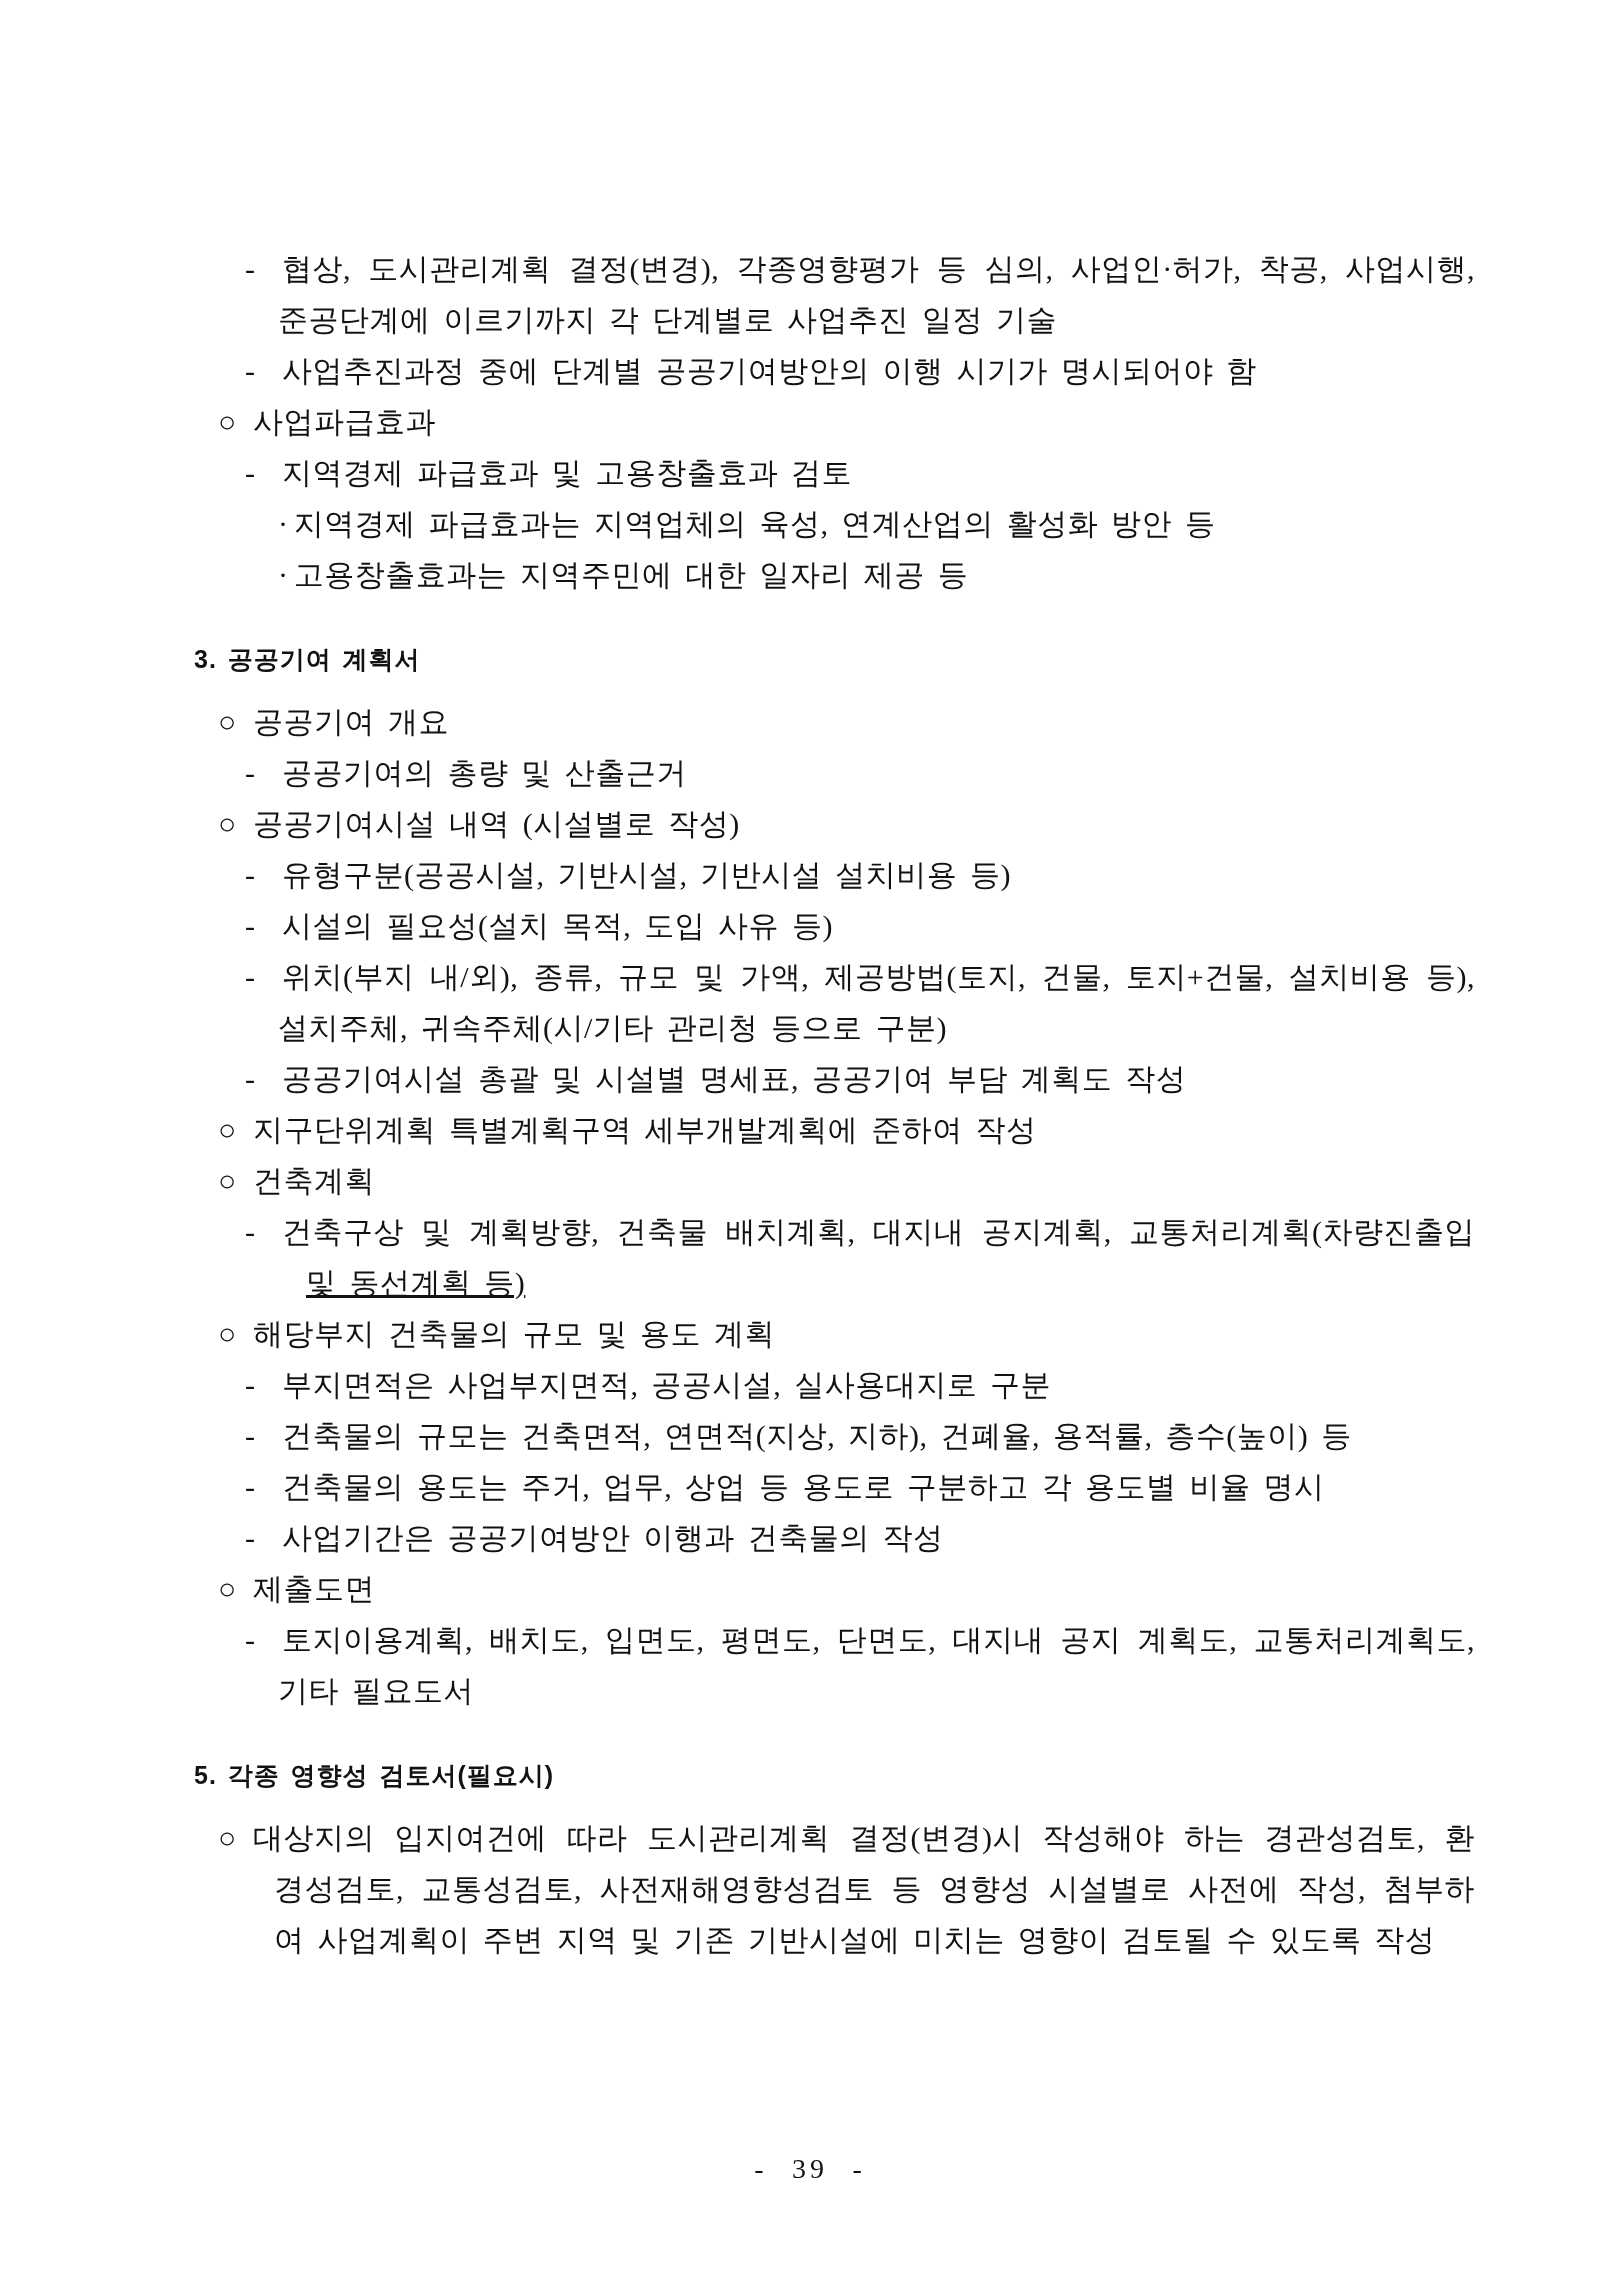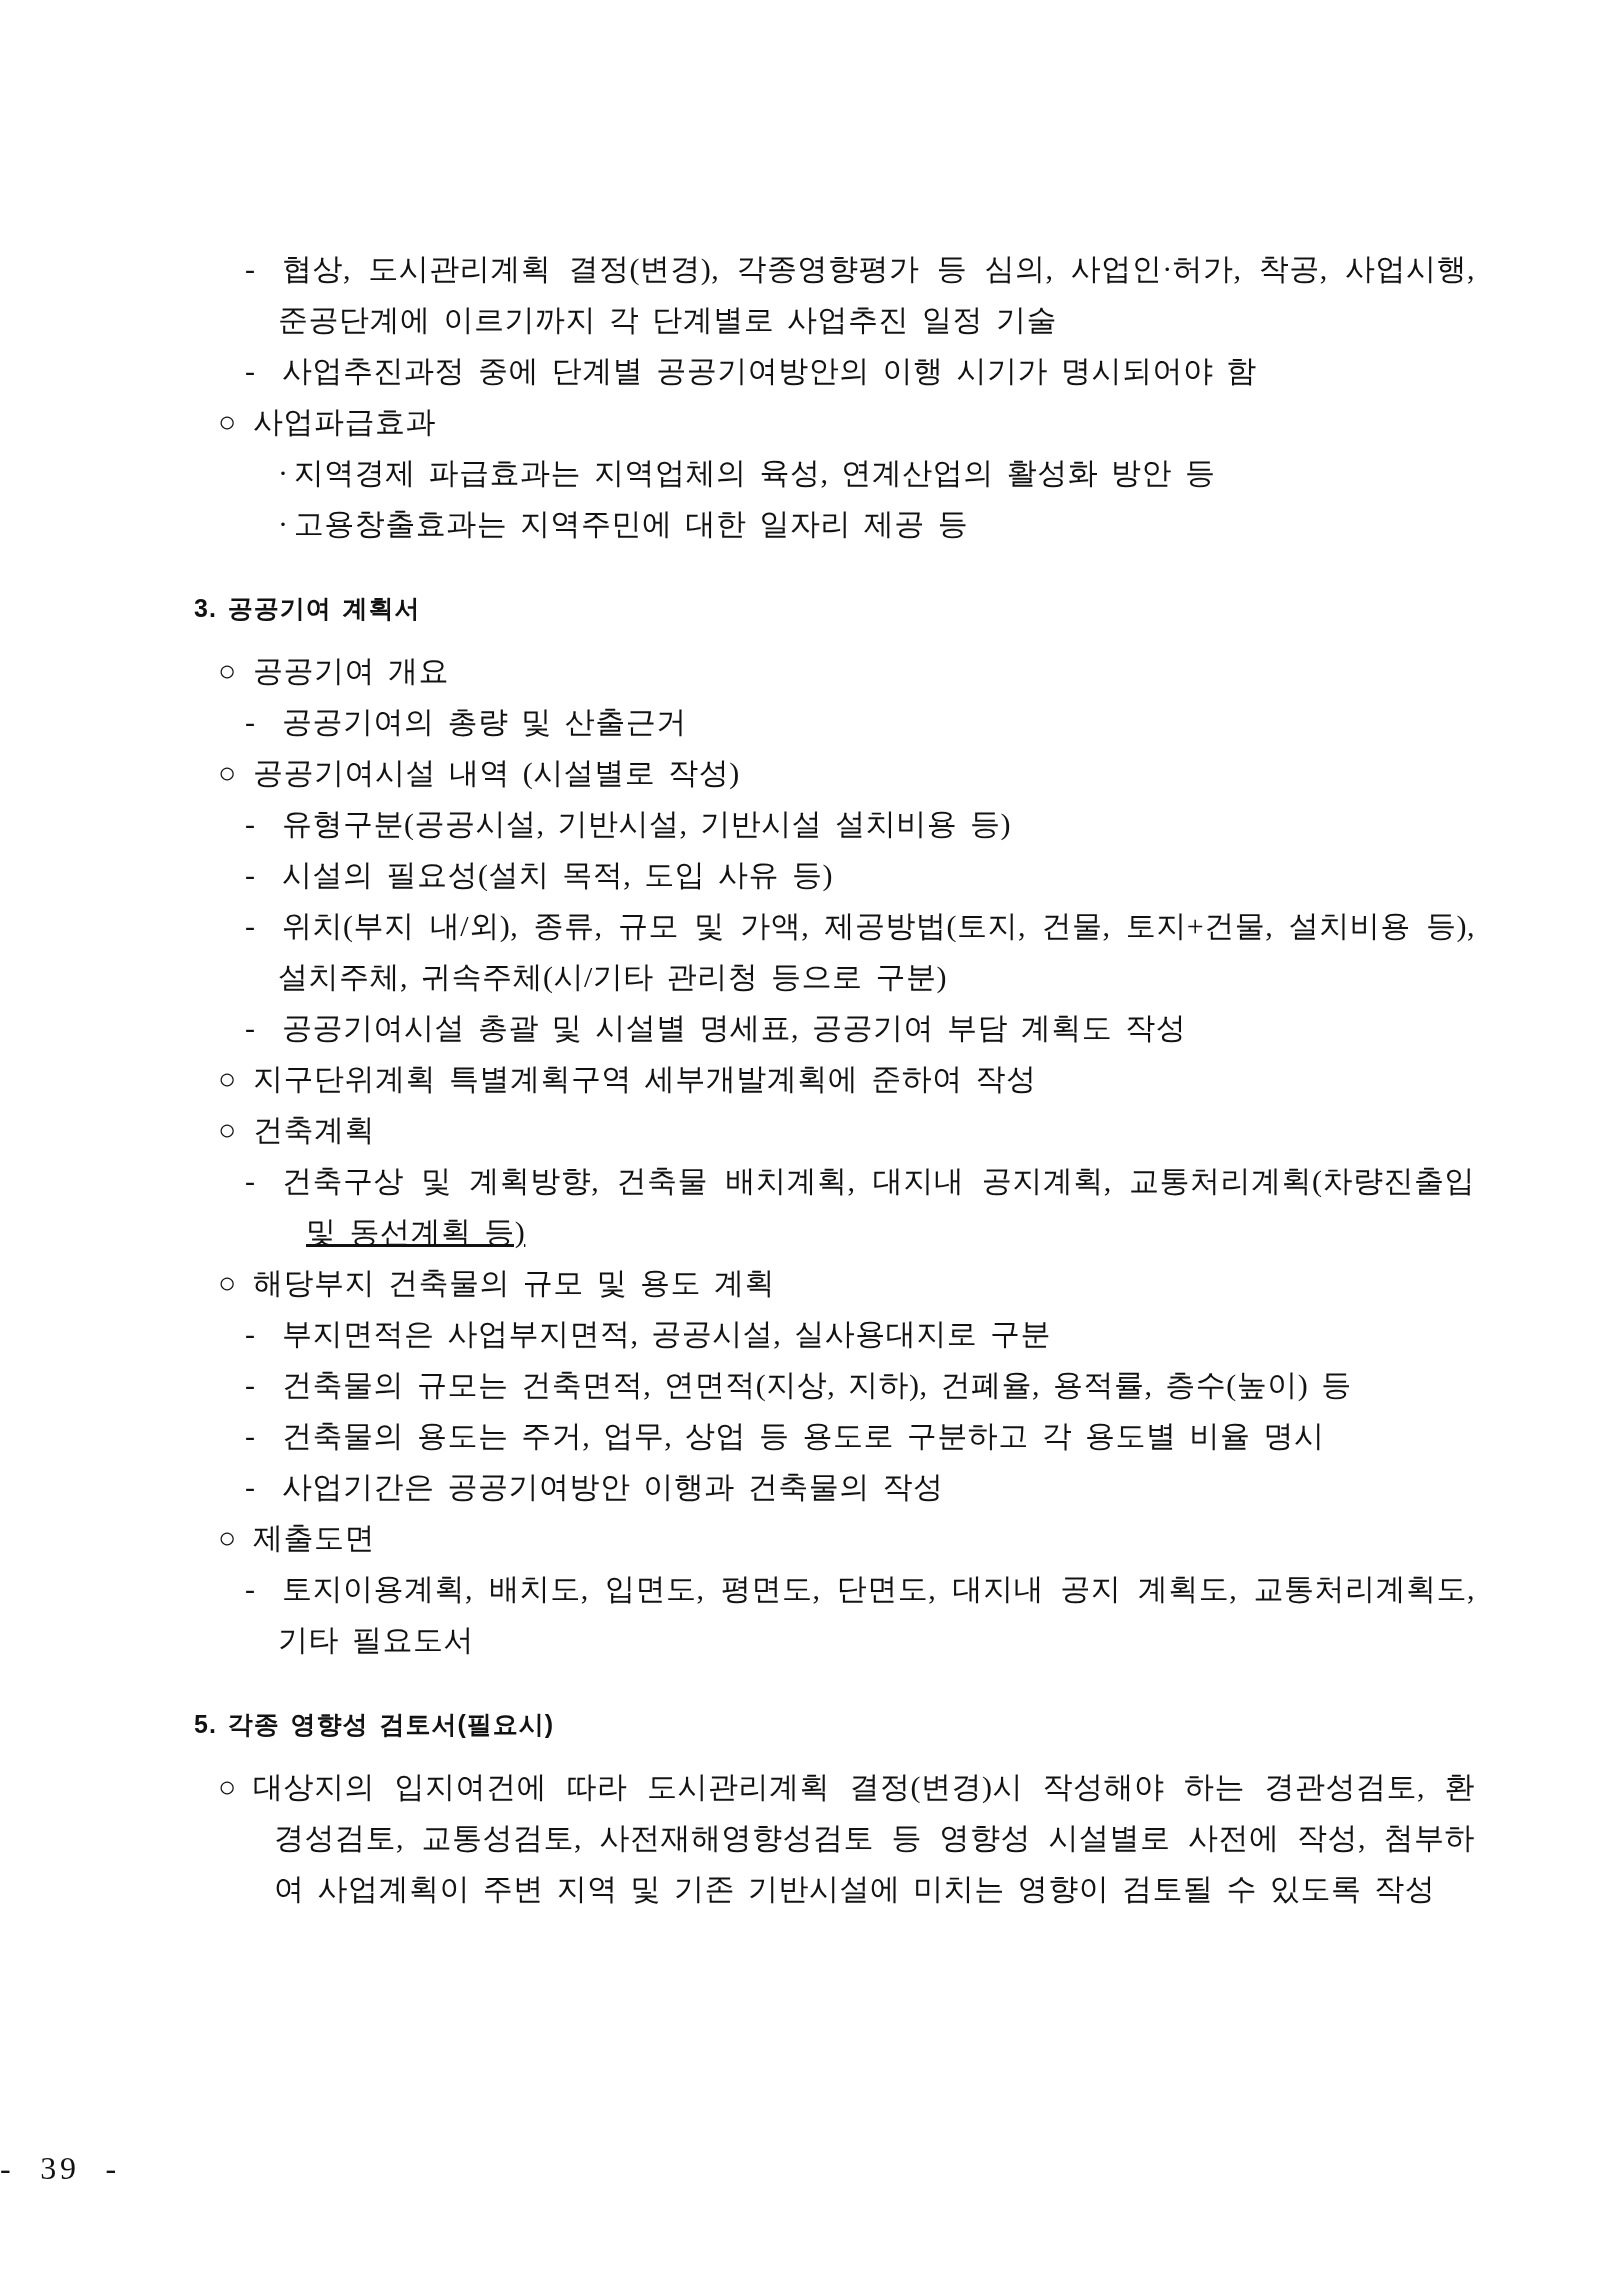--- a/index.html
+++ b/index.html
@@ -42,36 +42,38 @@
   .c-dash-deep { padding-left:306px;text-decoration:underline; }
   .c-circle { padding-left:274px; }
   .full {
     white-space:normal;
     text-align:justify;
     text-align-last:justify;
   }
   .pagenum {
     position:absolute;
     top:2143px; left:0; width:100%;
-    font-size:32px;
+    text-align:center;
+    font-size:28px;
     line-height:51px;
     letter-spacing:3.9px;
     word-spacing:13.7px;
     color:#121212;
   }
 </style>
 </head>
 <body>
 
 <div class="page">
   <div class="content">
       <div class="ln b-dash full"><span class="mk">-</span><span>협상, 도시관리계획 결정(변경), 각종영향평가 등 심의, 사업인·허가, 착공, 사업시행,</span></div>
       <div class="ln c-dash"><span>준공단계에 이르기까지 각 단계별로 사업추진 일정 기술</span></div>
       <div class="ln b-dash"><span class="mk">-</span><span>사업추진과정 중에 단계별 공공기여방안의 이행 시기가 명시되어야 함</span></div>
       <div class="ln b-circle"><span class="mk">○</span><span>사업파급효과</span></div>
+      <div class="ln b-dash"><span class="mk">-</span><span>지역경제 파급효과 및 고용창출효과 검토</span></div>
       <div class="ln b-dot"><span class="mk">·</span><span>지역경제 파급효과는 지역업체의 육성, 연계산업의 활성화 방안 등</span></div>
       <div class="ln b-dot"><span class="mk">·</span><span>고용창출효과는 지역주민에 대한 일자리 제공 등</span></div>
       <div class="ln h"><span>3. 공공기여 계획서</span></div>
       <div class="ln b-circle"><span class="mk">○</span><span>공공기여 개요</span></div>
       <div class="ln b-dash"><span class="mk">-</span><span>공공기여의 총량 및 산출근거</span></div>
       <div class="ln b-circle"><span class="mk">○</span><span>공공기여시설 내역 (시설별로 작성)</span></div>
       <div class="ln b-dash"><span class="mk">-</span><span>유형구분(공공시설, 기반시설, 기반시설 설치비용 등)</span></div>
       <div class="ln b-dash"><span class="mk">-</span><span>시설의 필요성(설치 목적, 도입 사유 등)</span></div>
       <div class="ln b-dash full"><span class="mk">-</span><span>위치(부지 내/외), 종류, 규모 및 가액, 제공방법(토지, 건물, 토지+건물, 설치비용 등),</span></div>
       <div class="ln c-dash"><span>설치주체, 귀속주체(시/기타 관리청 등으로 구분)</span></div>

